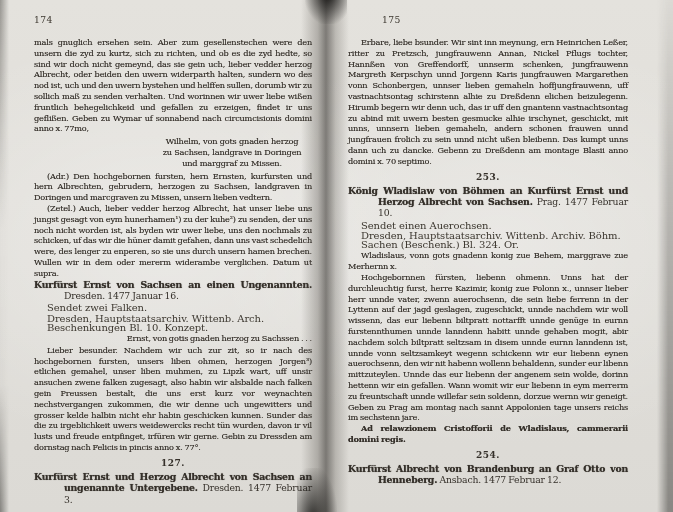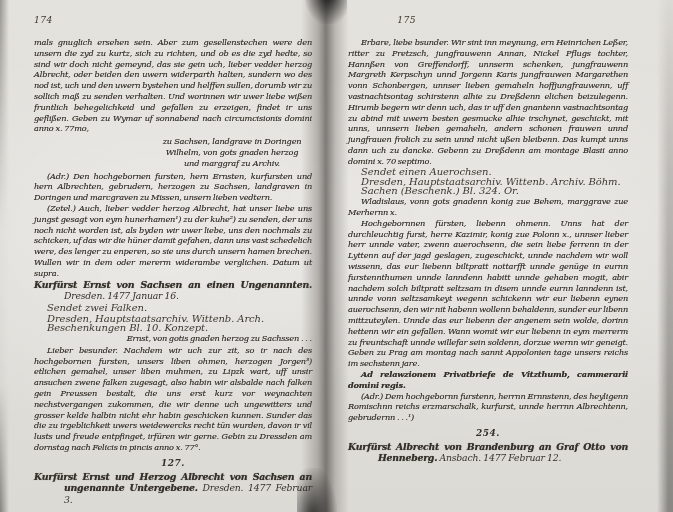--- a/index.html
+++ b/index.html
@@ -4,21 +4,20 @@
 <style>
   html,body{margin:0;padding:0;background:#c9c7c2;}
   .canvas{
     position:relative;width:673px;height:512px;overflow:hidden;
     background:
       radial-gradient(ellipse 420px 300px at 160px 240px, rgba(255,255,255,0.35), rgba(255,255,255,0) 70%),
       radial-gradient(ellipse 420px 300px at 500px 240px, rgba(255,255,255,0.30), rgba(255,255,255,0) 70%),
       linear-gradient(180deg,#e4e2dd 0%,#e0ded9 50%,#dcdad5 100%);
     font-family:"DejaVu Serif","Liberation Serif",serif;
     color:#35302a;
-    font-style:italic;
   }
   
   .gutter{position:absolute;left:301px;top:0;width:48px;height:512px;pointer-events:none;
     background:linear-gradient(90deg, rgba(90,86,80,0) 0%, rgba(96,92,86,0.38) 35%, rgba(62,59,55,0.62) 52%, rgba(96,92,86,0.30) 72%, rgba(90,86,80,0) 100%);}
   .gutter::before{content:"";position:absolute;left:4px;top:-6px;width:42px;height:30px;
     background:radial-gradient(ellipse at 55% 0%, rgba(15,14,13,0.92), rgba(15,14,13,0) 75%);}
   .gutter::after{content:"";position:absolute;left:-4px;bottom:-8px;width:40px;height:52px;
     background:radial-gradient(ellipse at 40% 100%, rgba(20,19,17,0.85), rgba(20,19,17,0) 75%);}
   .edge-right{position:absolute;right:0;top:0;width:16px;height:512px;pointer-events:none;
     background:linear-gradient(180deg, rgba(70,68,64,0.05) 0%, rgba(85,82,78,0.28) 35%, rgba(74,72,68,0.42) 70%, rgba(55,53,50,0.5) 100%);
@@ -29,21 +28,21 @@
     -webkit-mask-image:linear-gradient(90deg,black,transparent 90%);
             mask-image:linear-gradient(90deg,black,transparent 90%);}
 
   .page{position:absolute;top:14px;}
   .page.left{left:34px;width:278px;}
   .page.right{left:348px;width:280px;}
 
   .pagehead{display:flex;align-items:baseline;font-size:8.6px;letter-spacing:0.4px;margin-bottom:12px;color:#3c372f;}
   .pagehead .pagenum{font-size:9.2px;width:34px;}
   .pagehead .runtitle{flex:1;text-align:center;}
-  .pagehead .pagenum.r{text-align:right;}
+  .pagehead .pagenum.r{text-align:left;}
 
   p{margin:0;}
   .body{font-size:8.2px;line-height:10.8px;text-align:justify;letter-spacing:-0.2px;word-spacing:-0.5px;
         text-shadow:0 0 0.5px rgba(53,48,42,0.55);}
   .indent{text-indent:13px;}
   .noindent{text-indent:0;}
   .opening{margin-left:36px;text-align:right;margin-top:1px;margin-bottom:1px;}
   .sig{margin:2px 0 2px 118px;text-align:center;font-size:8.2px;line-height:10.8px;letter-spacing:-0.2px;
        text-shadow:0 0 0.5px rgba(53,48,42,0.55);}
   .secnum{text-align:center;font-weight:bold;font-size:9px;margin:5px 0 3px;letter-spacing:0.5px;}
@@ -61,23 +60,23 @@
 
   <div class="page left">
     <div class="pagehead">
       <span class="pagenum">174</span>
       <span class="pagenum r"></span>
     </div>
 
     <p class="body noindent">mals gnuglich ersehen sein. Aber zum gesellenstechen were den unsern die zyd zu kurtz, sich zu richten, und ob es die zyd hedte, so sind wir doch nicht gemeynd, das sie gein uch, lieber vedder herzog Albrecht, oder beiden den uwern widerparth halten, sundern wo des nod ist, uch und den uwern bystehen und helffen sullen, dorumb wir zu sollich maß zu senden verhalten. Und worinnen wir uwer liebe wißen fruntlich behegelichkeid und gefallen zu erzeigen, findet ir uns geflißen. Geben zu Wymar uf sonnabend nach circumcisionis domini anno x. 77mo,</p>
 
     <div class="sig">
+      <div>Wilhelm, von gots gnaden herzog</div>
       <div>zu Sachsen, landgrave in Doringen</div>
-      <div>Wilhelm, von gots gnaden herzog</div>
-      <div>und marggraf zu Archiv.</div>
+      <div>und marggraf zu Missen.</div>
     </div>
 
     <p class="body indent">(Adr.) Den hochgebornen fursten, hern Ernsten, kurfursten und hern Albrechten, gebrudern, herzogen zu Sachsen, landgraven in Doringen und marcgraven zu Missen, unsern lieben vedtern.</p>
     <p class="body indent">(Zetel.) Auch, lieber vedder herzog Albrecht, hat unser liebe uns jungst gesagt von eym hunerhamen¹) zu der kuhe²) zu senden, der uns noch nicht worden ist, als byden wir uwer liebe, uns den nochmals zu schicken, uf das wir die hüner damit gefahen, dann uns vast schedelich were, des lenger zu enperen, so sie uns durch unsern hamen brechen. Wullen wir in dem oder mererm widerambe verglichen. Datum ut supra.</p>
 
     <p class="heading">
       <span class="hb">Kurfürst Ernst von Sachsen an einen Ungenannten.</span>
       <span class="hr">Dresden. 1477 Januar 16.</span>
     </p>
     <div class="small">Sendet zwei Falken.</div>
@@ -94,26 +93,30 @@
   </div>
 
   <div class="page right">
     <div class="pagehead">
       <span class="pagenum"></span>
       <span class="pagenum r">175</span>
     </div>
 
     <p class="body indent">Erbare, liebe bsunder. Wir sint inn meynung, ern Heinrichen Leßer, ritter zu Pretzsch, jungfrauwenn Annan, Nickel Pflugs tochter, Hannßen von Greffendorff, unnserm schenken, jungfrauwenn Margreth Kerpschyn unnd Jorgenn Karis jungfrauwen Margarethen vonn Schonbergen, unnser lieben gemaheln hoffjungfrauwenn, uff vastnachtsontag schirstenn alhie zu Dreßdenn elichen beizulegenn. Hirumb begern wir denn uch, das ir uff den gnantenn vastnachtsontag zu abind mit uwern besten gesmucke alhie irschynet, geschickt, mit unns, unnsern lieben gemaheln, andern schonen frauwen unnd jungfrauen frolich zu sein unnd nicht ußen bleibenn. Das kumpt unns dann uch zu dancke. Gebenn zu Dreßdenn am montage Blasii anno domini x. 70 septimo.</p>
 
+    <div class="secnum">253.</div>
+    <p class="heading">
+      <span class="hb">König Wladislaw von Böhmen an Kurfürst Ernst und Herzog Albrecht von Sachsen.</span>
+      <span class="hr">Prag. 1477 Februar 10.</span>
+    </p>
     <div class="small">Sendet einen Auerochsen.</div>
     <div class="small">Dresden, Hauptstaatsarchiv. Wittenb. Archiv. Böhm. Sachen (Beschenk.) Bl. 324. Or.</div>
     <p class="body indent">Wladislaus, vonn gots gnadenn konig zue Behem, marggrave zue Merhernn x.</p>
     <p class="body indent">Hochgebornnen fürsten, liebenn ohmenn. Unns hat der durchleuchtig furst, herre Kazimir, konig zue Polonn x., unnser lieber herr unnde vater, zwenn auerochsenn, die sein liebe ferrenn in der Lyttenn auf der jagd geslagen, zugeschickt, unnde nachdem wir woll wissenn, das eur liebenn biltpratt nottarfft unnde genüge in eurnn furstennthumen unnde lanndenn habitt unnde gehaben mogit, abir nachdem solch biltpratt seltzsam in disem unnde eurnn lanndenn ist, unnde vonn seltzsamkeyt wegenn schickenn wir eur liebenn eynen auerochsenn, den wir nit habenn wollenn behaldenn, sunder eur libenn mittzuteylen. Unnde das eur liebenn der angenem sein wolde, dorinn hettenn wir ein gefallen. Wann womit wir eur liebenn in eym merrerm zu freuntschaft unnde willefar sein soldenn, dorzue wernn wir geneigt. Geben zu Prag am montag nach sannt Appolonien tage unsers reichs im sechstenn jare.</p>
-    <p class="body adline">Ad relawzionem Privatbriefe de Vitzthumb, cammerarii domini regis.</p>
-    <p class="body indent">(Adr.) Dem hochgebornn furstenn, herrnn Ernnstenn, des heyligenn Romischnn reichs erzmarschalk, kurfurst, unnde herrnn Albrechtenn, gebrudernn . . .¹)</p>
+    <p class="body adline">Ad relawzionem Cristofforii de Wladislaus, cammerarii domini regis.</p>
 
     <div class="secnum">254.</div>
     <p class="heading">
       <span class="hb">Kurfürst Albrecht von Brandenburg an Graf Otto von Henneberg.</span>
       <span class="hr">Ansbach. 1477 Februar 12.</span>
     </p>
 
   </div>
 
   <div class="gutter"></div>

